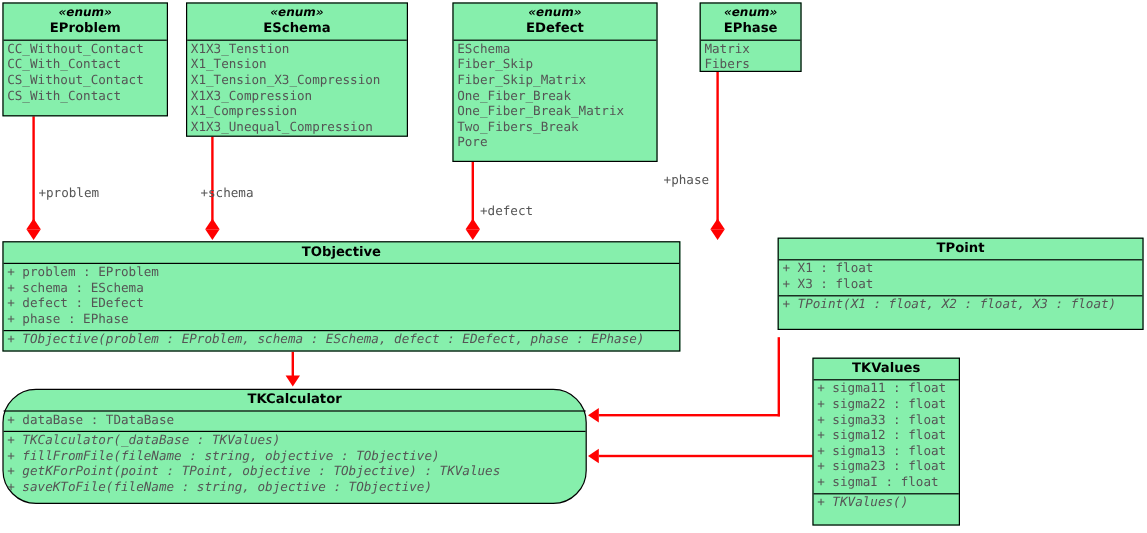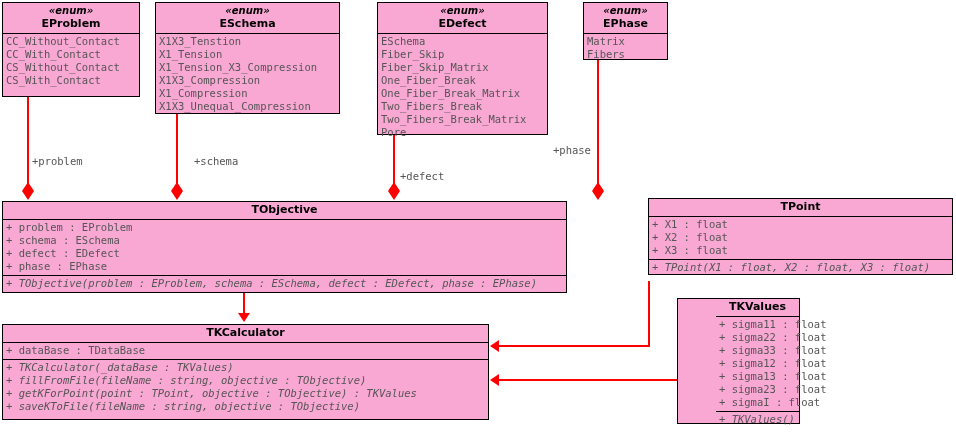--- a/index.html
+++ b/index.html
@@ -12,21 +12,21 @@
     width: 956px;
     height: 444px;
     background: #ffffff;
     font-family: "DejaVu Sans Mono", "Liberation Mono", monospace;
     overflow: hidden;
   }
   .umlbox {
     position: absolute;
     box-sizing: border-box;
     border: 1px solid #000000;
-    background: #f9a8d4;
+    background: #86efac;
     z-index: 5;
   }
   .hdr {
     text-align: center;
     font-family: "DejaVu Sans", "Liberation Sans", sans-serif;
     font-weight: bold;
     font-size: 11px;
     color: #000000;
     line-height: 14px;
     padding: 1px 0 2px 0;
@@ -100,21 +100,21 @@
 <div id="canvas">
 
   <div class="edge v" style="left:27px; top:96px; height:94px;"></div>
   <div class="diamond downtop" style="left:22px; top:182px;"></div>
   <div class="diamond down" style="left:22px; top:191px;"></div>
   <div class="edgelabel" style="left:32px; top:155px;">+problem</div>
 
   <div class="edge v" style="left:176px; top:113px; height:77px;"></div>
   <div class="diamond downtop" style="left:171px; top:182px;"></div>
   <div class="diamond down" style="left:171px; top:191px;"></div>
-  <div class="edgelabel" style="left:194px; top:155px;">+schema</div>
+  <div class="edgelabel" style="left:167px; top:155px;">+schema</div>
 
   <div class="edge v" style="left:393px; top:135px; height:55px;"></div>
   <div class="diamond downtop" style="left:388px; top:182px;"></div>
   <div class="diamond down" style="left:388px; top:191px;"></div>
   <div class="edgelabel" style="left:400px; top:170px;">+defect</div>
 
   <div class="edge v" style="left:597px; top:60px; height:130px;"></div>
   <div class="diamond downtop" style="left:592px; top:182px;"></div>
   <div class="diamond down" style="left:592px; top:191px;"></div>
   <div class="edgelabel" style="left:553px; top:144px;">+phase</div>
@@ -162,21 +162,20 @@
       <span class="stereo">«enum»</span>
       <span class="cname">EDefect</span>
     </div>
     <div class="compartment">
       <div class="row">ESchema</div>
       <div class="row">Fiber_Skip</div>
       <div class="row">Fiber_Skip_Matrix</div>
       <div class="row">One_Fiber_Break</div>
       <div class="row">One_Fiber_Break_Matrix</div>
       <div class="row">Two_Fibers_Break</div>
-      <div class="row">Two_Fibers_Break_Matrix</div>
       <div class="row">Pore</div>
     </div>
   </div>
 
   <div class="umlbox" style="left:583px; top:2px; width:85px; height:58px;">
     <div class="hdr">
       <span class="stereo">«enum»</span>
       <span class="cname">EPhase</span>
     </div>
     <div class="compartment">
@@ -193,50 +192,49 @@
       <div class="row">+ problem : EProblem</div>
       <div class="row">+ schema : ESchema</div>
       <div class="row">+ defect : EDefect</div>
       <div class="row">+ phase : EPhase</div>
     </div>
     <div class="compartment sep">
       <div class="row">+ TObjective(problem : EProblem, schema : ESchema, defect : EDefect, phase : EPhase)</div>
     </div>
   </div>
 
-  <div class="umlbox" style="left:2px; top:324px; width:487px; height:96px;">
+  <div class="umlbox" style="left:2px; top:324px; width:487px; height:96px;border-radius:28px;">
     <div class="hdr">
       <span class="cname">TKCalculator</span>
     </div>
     <div class="compartment">
       <div class="row">+ dataBase : TDataBase</div>
     </div>
     <div class="compartment sep">
       <div class="row">+ TKCalculator(_dataBase : TKValues)</div>
       <div class="row">+ fillFromFile(fileName : string, objective : TObjective)</div>
       <div class="row">+ getKForPoint(point : TPoint, objective : TObjective) : TKValues</div>
       <div class="row">+ saveKToFile(fileName : string, objective : TObjective)</div>
     </div>
   </div>
 
   <div class="umlbox" style="left:648px; top:198px; width:305px; height:77px;">
     <div class="hdr">
       <span class="cname">TPoint</span>
     </div>
     <div class="compartment">
       <div class="row">+ X1 : float</div>
-      <div class="row">+ X2 : float</div>
       <div class="row">+ X3 : float</div>
     </div>
     <div class="compartment sep">
       <div class="row">+ TPoint(X1 : float, X2 : float, X3 : float)</div>
     </div>
   </div>
 
-  <div class="umlbox" style="left:677px; top:298px; width:123px; height:126px;padding-left:38px;">
+  <div class="umlbox" style="left:677px; top:298px; width:123px; height:140px;">
     <div class="hdr">
       <span class="cname">TKValues</span>
     </div>
     <div class="compartment">
       <div class="row">+ sigma11 : float</div>
       <div class="row">+ sigma22 : float</div>
       <div class="row">+ sigma33 : float</div>
       <div class="row">+ sigma12 : float</div>
       <div class="row">+ sigma13 : float</div>
       <div class="row">+ sigma23 : float</div>

